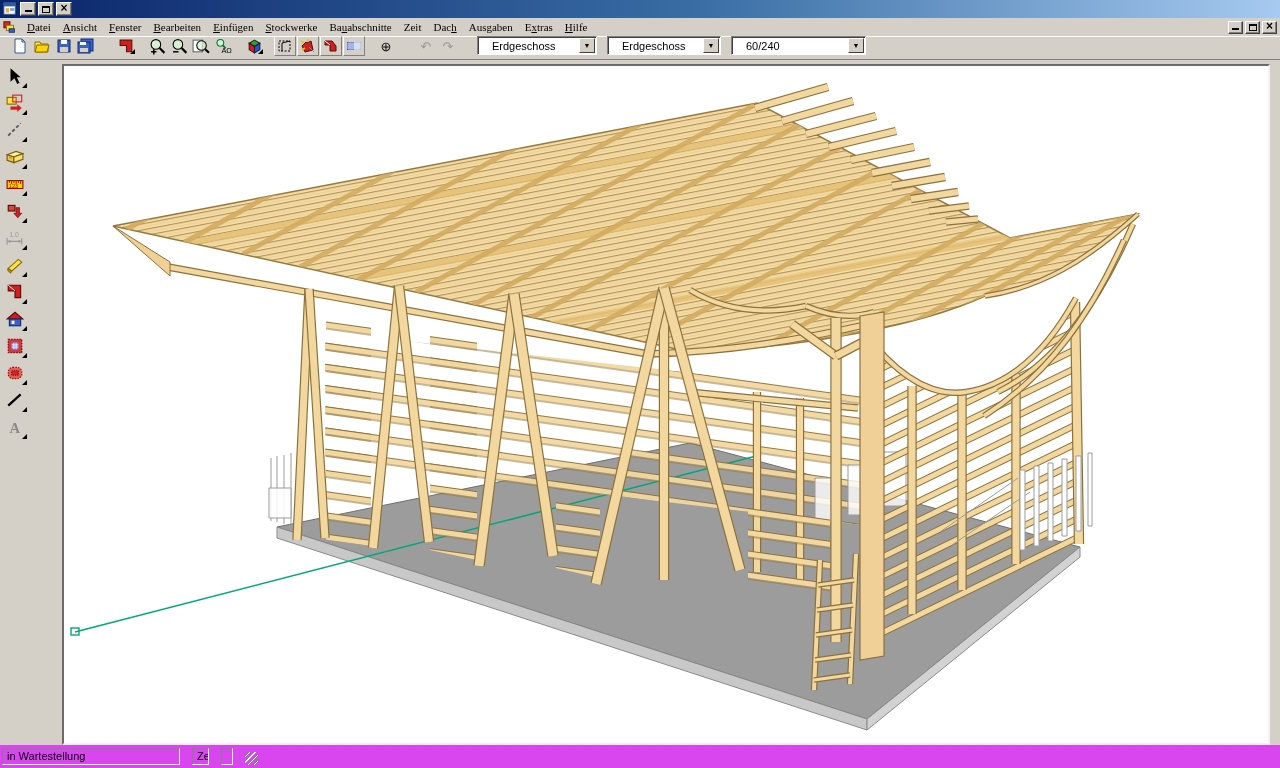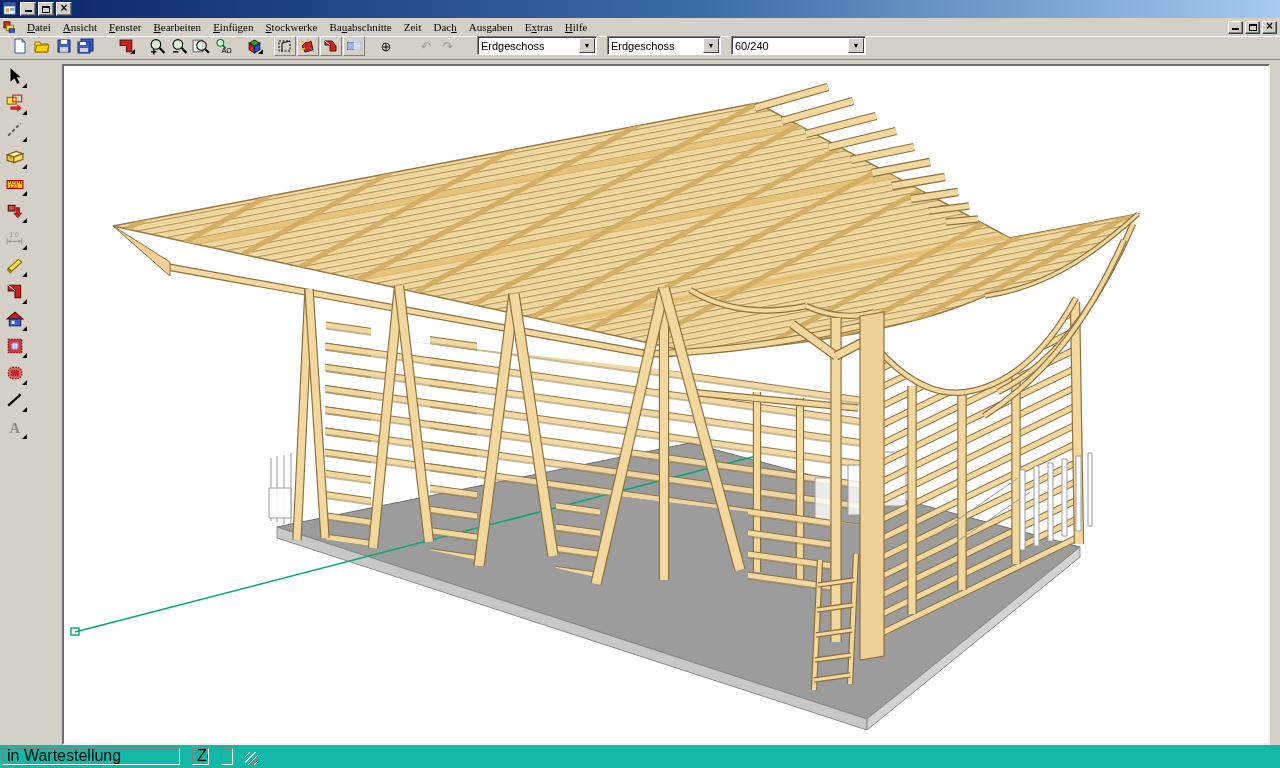--- a/index.html
+++ b/index.html
@@ -34,21 +34,21 @@
   .tbtn { width:22px; height:20px; display:flex; align-items:center; justify-content:center;
     position:relative; border:1px solid transparent; }
   .tbtn.boxed { border:1px solid; border-color:#fff #808080 #808080 #fff; margin-right:1px; }
   .tsep { width:9px; }
   .fly { position:absolute; right:1px; bottom:1px; width:0; height:0;
     border-left:5px solid transparent; border-bottom:5px solid #000; }
   .glyph { font-size:13px; line-height:1; color:#000; }
   .glyph.gray { color:#9a9a9a; }
   .combo { height:19px; background:#fff; border:1px solid; border-color:#808080 #fff #fff #808080;
     box-shadow:inset 1px 1px 0 #404040; display:flex; align-items:center; font-size:11px; margin-right:10px; }
-  .combo .cval { flex:1; padding-left:3px; white-space:nowrap; }
+  .combo .cval { flex:1; padding-left:14px; white-space:nowrap; }
   .combo .carr { width:16px; height:15px; margin:1px; background:#d4d0c8; border:1px solid;
     border-color:#fff #404040 #404040 #fff; display:flex; align-items:center; justify-content:center;
     font-size:7px; color:#000; }
 
   
   .main { position:absolute; left:0; top:60px; width:1280px; height:685px; background:#d4d0c8; }
   .lefttools { position:absolute; left:0; top:2px; width:30px; }
   .ltb { width:26px; height:26px; margin:1px 2px; position:relative;
     display:flex; align-items:center; justify-content:center; }
   .viewport { position:absolute; left:62px; top:4px; width:1208px; height:681px;
@@ -56,22 +56,22 @@
   .viewport svg.scene { display:block; width:100%; height:100%; }
 
   
   .bm   { stroke:#f2d79f; fill:none; stroke-linecap:butt; }
   .bmo  { stroke:#8d713c; fill:none; stroke-linecap:butt; }
   .rf   { stroke:#d2ab60; stroke-width:5; opacity:.9; }
   .pu   { stroke:#e6c075; stroke-width:6; opacity:.85; }
   .wf   { stroke:#9b9b9b; fill:#fff; stroke-width:1; }
 
   
-  .statusbar { position:absolute; left:0; top:745px; width:1280px; height:23px; background:#14b8a6;
-    display:flex; align-items:center; padding:2px 2px 3px 2px; font-size:16px; gap:12px; }
+  .statusbar { position:absolute; left:0; top:745px; width:1280px; height:23px; background:#d946ef;
+    display:flex; align-items:center; padding:2px 2px 3px 2px; font-size:11px; gap:12px; }
   .spanel { height:17px; border:1px solid; border-color:#808080 #fff #fff #808080;
     display:flex; align-items:center; padding-left:4px; white-space:nowrap; overflow:hidden; }
   .grip { width:13px; height:13px; align-self:flex-end;
     background:repeating-linear-gradient(135deg,transparent 0 2px,#808080 2px 3px,#fff 3px 4px); }
 </style>
 </head>
 <body>
 
 <div class="titlebar">
   <svg class="app-ico" viewBox="0 0 16 16">

